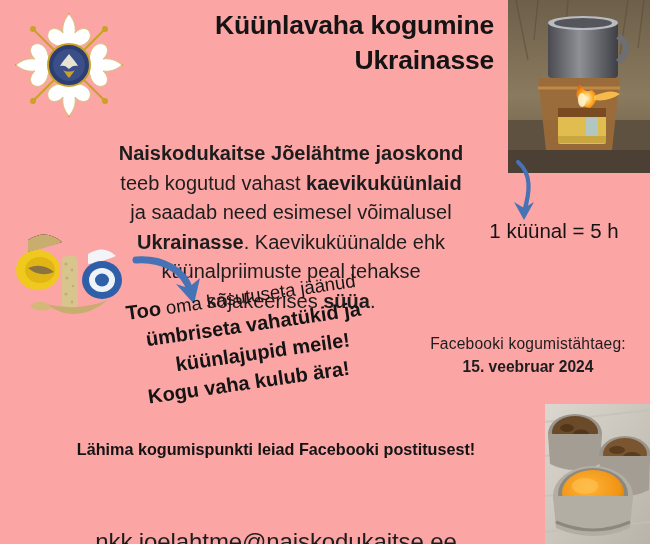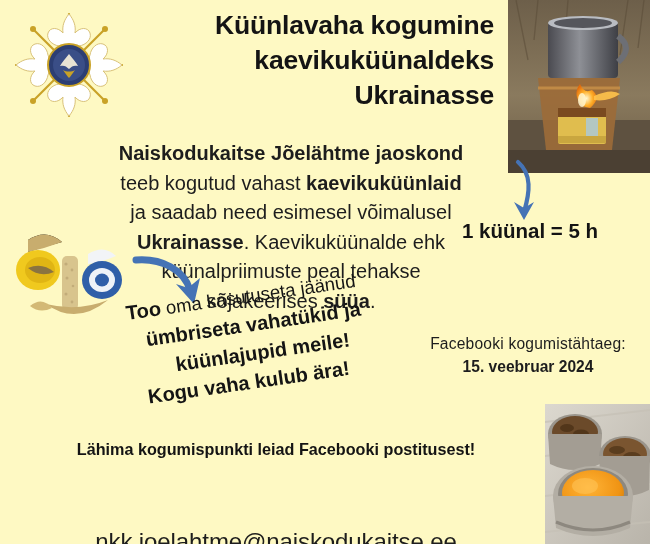--- a/index.html
+++ b/index.html
@@ -4,21 +4,21 @@
 <style>
   html,body{margin:0;padding:0;}
   body{
     width:650px;height:544px;
     background:#FBDC5C;
     font-family:"Liberation Sans", sans-serif;
     color:#1a1a1a;
     overflow:hidden;
     position:relative;
   }
-  .poster{position:relative;width:650px;height:544px;overflow:hidden;background:#fef9c3;}
+  .poster{position:relative;width:650px;height:544px;overflow:hidden;background:#fca5a5;}
 
   
   .logo{position:absolute;left:8px;top:6px;width:122px;height:118px;}
   .logo svg{width:100%;height:100%;display:block;}
 
   
   .title{
     position:absolute;left:186px;top:8px;width:308px;
     text-align:right;
     font-size:26.5px;font-weight:bold;line-height:1.32;
@@ -71,22 +71,22 @@
   .cta .l1 b{font-weight:bold;font-size:20px;}
   .cta .l2,.cta .l3,.cta .l4{font-weight:bold;font-size:20px;}
   .cta .l1{margin-left:6px;}
   .cta .l2{margin-left:22px;}
   .cta .l3{margin-left:48px;}
   .cta .l4{margin-left:16px;}
 
   
   .heat{
     position:absolute;left:462px;top:216px;width:184px;
-    text-align:left;
-    font-size:20.5px;font-weight:bold;line-height:1.45;
+    text-align:center;
+    font-size:20.5px;font-weight:normal;line-height:1.45;
     color:#141414;
   }
 
   
   .deadline{
     position:absolute;left:412px;top:332px;width:232px;
     text-align:center;
     font-size:15.6px;line-height:1.5;
     color:#1d1d1d;
   }
@@ -148,21 +148,20 @@
         <circle cx="61" cy="59" r="21" fill="#2C3E73" stroke="#C9A227" stroke-width="2"></circle>
         <circle cx="61" cy="59" r="16" fill="#3A4E87"></circle>
         <path d="M61 48 C 57 53 54 56 52 60 C 56 59 58 60 61 63 C 64 60 66 59 70 60 C 68 56 65 53 61 48 Z" fill="#E8E3D4"></path>
         <path d="M55 64 C 58 68 59 70 61 72 C 63 70 64 68 67 64 C 64 66 58 66 55 64 Z" fill="#C9A227"></path>
       </g>
     </svg>
   </div>
 
   <div class="title">
     <div>Küünlavaha kogumine</div>
-    <div>kaevikuküünaldeks</div>
     <div>Ukrainasse</div>
   </div>
 
   <div class="photo-stove">
     <svg class="ph" viewBox="0 0 142 173" preserveAspectRatio="none" xmlns="http://www.w3.org/2000/svg">
       <defs>
         <linearGradient id="gBg" x1="0" y1="0" x2="0" y2="1">
           <stop offset="0" stop-color="#6d5f4a"></stop>
             <stop offset="0.55" stop-color="#8a7a5e"></stop>
           <stop offset="1" stop-color="#6b5c45"></stop>

